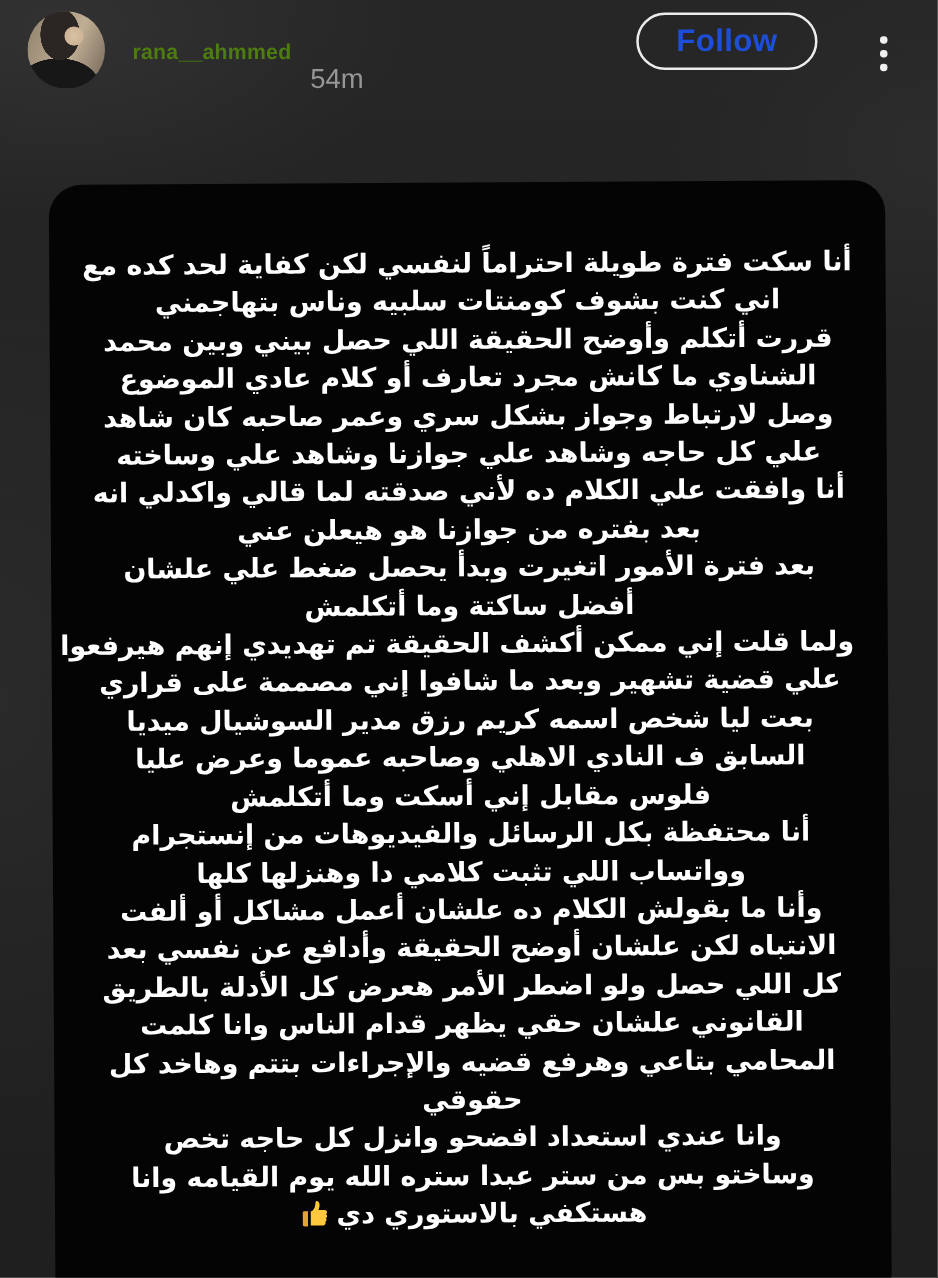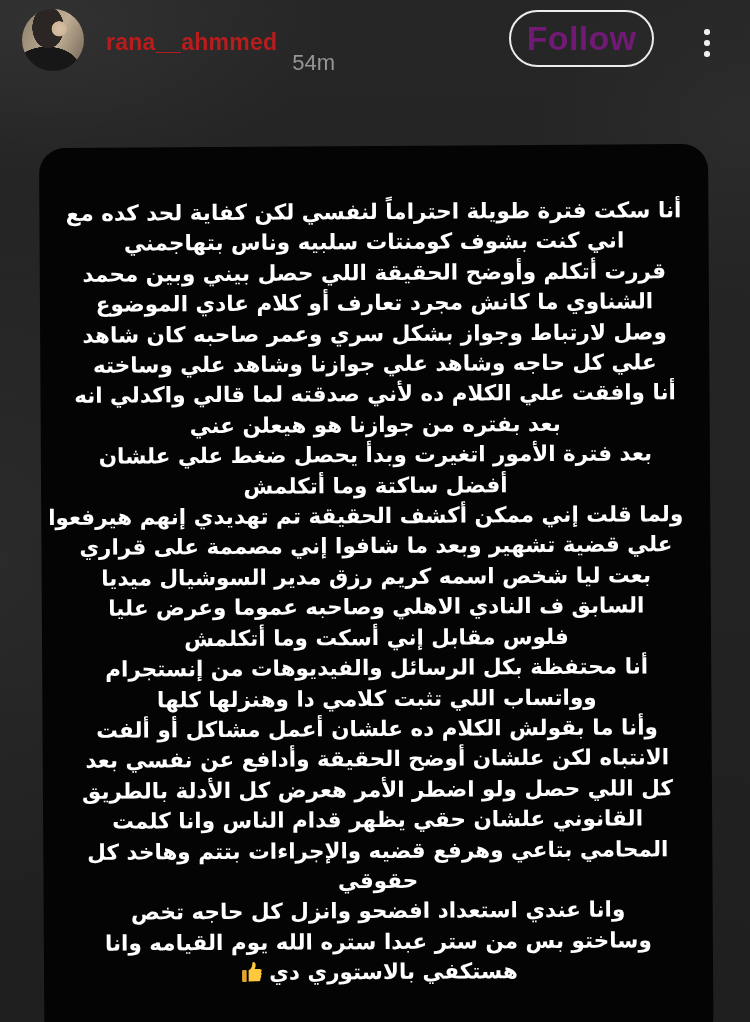--- a/index.html
+++ b/index.html
@@ -24,28 +24,28 @@
     position:absolute;left:22px;top:9px;
     width:62px;height:62px;border-radius:50%;
     overflow:hidden;cursor:pointer;
     background:
       radial-gradient(circle at 60% 32%, #d9c2a6 0%, #cdb495 13%, rgba(0,0,0,0) 14%),
       radial-gradient(ellipse 26px 34px at 42% 30%, #2b2523 0%, #2b2523 60%, rgba(0,0,0,0) 61%),
       radial-gradient(ellipse 46px 30px at 40% 95%, #171717 0%, #171717 70%, rgba(0,0,0,0) 71%),
       linear-gradient(115deg,#8d7f6c 0%,#c0ae94 55%,#6f6255 100%);
   }
   .username-row{position:absolute;left:106px;top:0;height:84px;display:flex;align-items:center;}
-  .username{color:#b91c1c;font-weight:700;font-size:23px;letter-spacing:.2px;cursor:pointer;}
+  .username{color:#4d7c0f;font-weight:700;font-size:17px;letter-spacing:.2px;cursor:pointer;}
   .timestamp{color:#969696;font-weight:400;font-size:22px;margin-left:15px;margin-top:42px;}
   .follow-btn{
-    position:absolute;left:509px;top:10px;width:145px;height:57px;
+    position:absolute;left:509px;top:10px;width:145px;height:46px;
     border:2.5px solid #ececec;border-radius:29px;
-    background:transparent;color:#701a75;
+    background:transparent;color:#1d4ed8;
     font-family:"Liberation Sans","DejaVu Sans",sans-serif;
-    font-size:34px;font-weight:600;letter-spacing:.3px;
+    font-size:25px;font-weight:600;letter-spacing:.3px;
     display:flex;align-items:center;justify-content:center;cursor:pointer;
   }
   .kebab{
     position:absolute;left:698px;top:24px;width:18px;height:38px;
     display:flex;flex-direction:column;align-items:center;justify-content:center;gap:5.5px;
     cursor:pointer;
   }
   .kebab i{width:5.5px;height:5.5px;border-radius:50%;background:#f0f0f0;display:block;}
 
   

